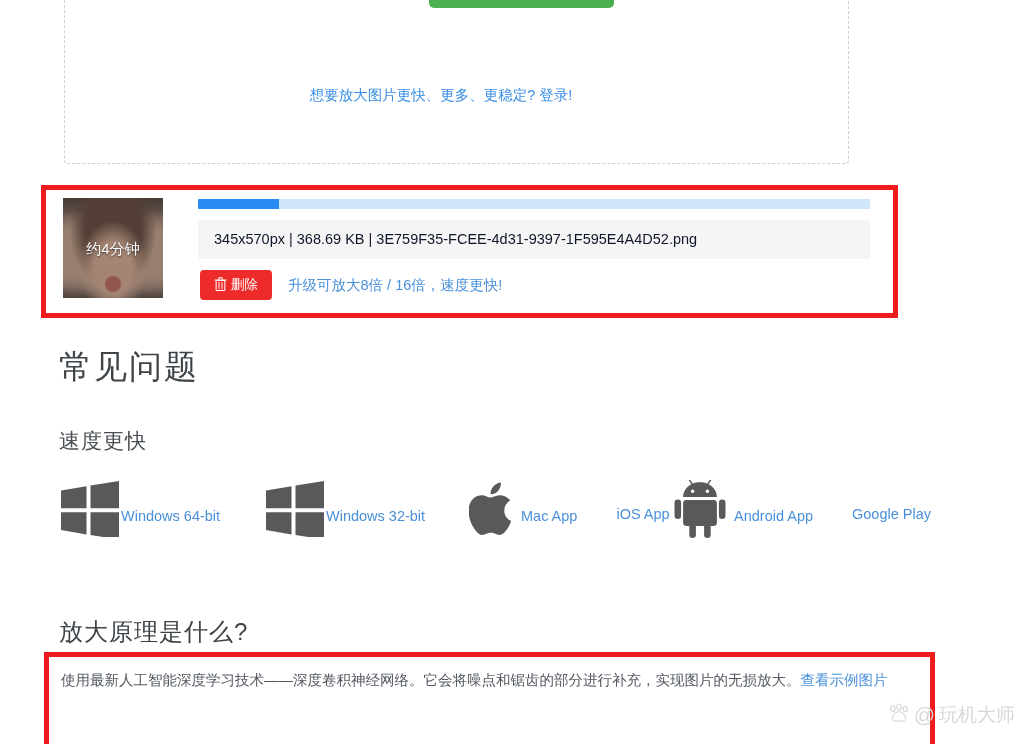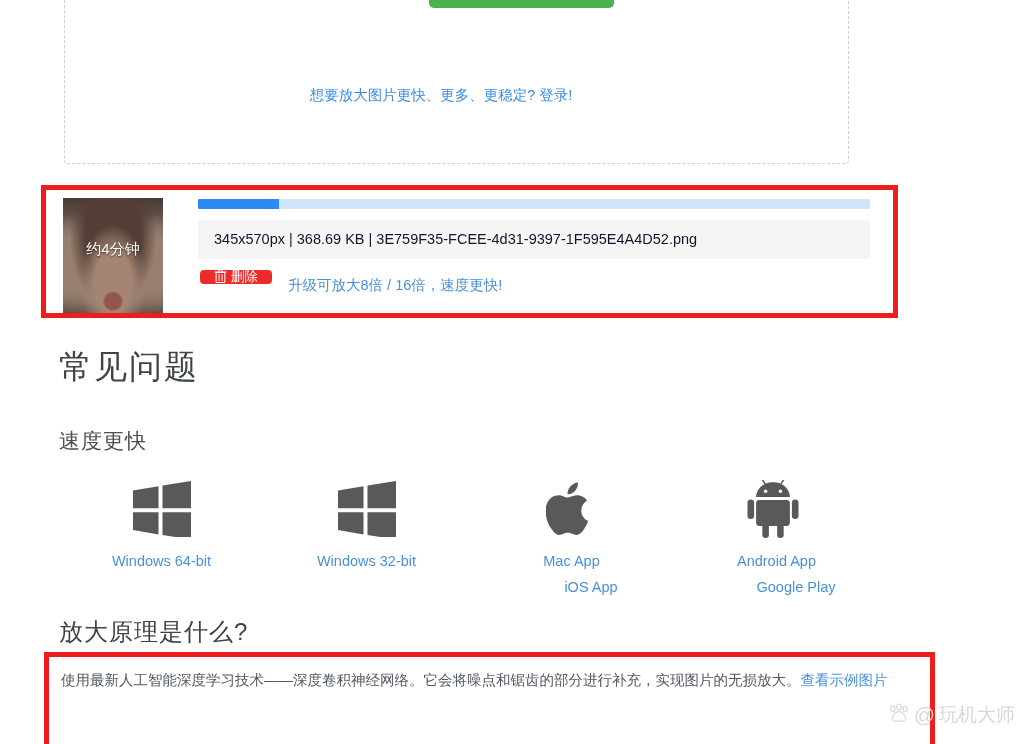--- a/index.html
+++ b/index.html
@@ -69,21 +69,21 @@
   
   .file-card {
     position: absolute;
     left: 50px; top: 194px;
     width: 840px; height: 116px;
     background: #ffffff;
   }
   .thumb {
     position: absolute;
     left: 13px; top: 4px;
-    width: 100px; height: 120px;
+    width: 100px; height: 100px;
     overflow: hidden;
     background: #7a6a62;
   }
   .thumb-photo {
     position: absolute; inset: 0;
     background:
       radial-gradient(circle at 50% 86%, rgba(180,60,55,0.55) 0 7%, rgba(0,0,0,0) 9%),
       radial-gradient(ellipse at 50% 70%, #d8a98f 0 26%, rgba(0,0,0,0) 48%),
       radial-gradient(ellipse at 50% 30%, #6e5043 0 40%, rgba(0,0,0,0) 62%),
       radial-gradient(ellipse at 20% 55%, #c7a189 0 30%, rgba(0,0,0,0) 55%),
@@ -122,21 +122,21 @@
     color: #0f172a;
     font-size: 14.5px;
     line-height: 39px;
     padding-left: 16px;
     white-space: nowrap;
     overflow: hidden;
   }
   .delete-btn {
     position: absolute;
     left: 150px; top: 76px;
-    width: 72px; height: 14px;
+    width: 72px; height: 30px;
     background: #ee2b2b;
     border: none; border-radius: 4px;
     color: #ffffff;
     font-size: 13.5px;
     cursor: pointer;
     display: flex;
     align-items: center;
     justify-content: center;
     gap: 4px;
     padding: 0;
@@ -170,21 +170,21 @@
   
   .downloads {
     position: absolute;
     left: 59px; top: 478px;
     width: 880px;
     display: flex;
   }
   .dl-item {
     width: 205px;
     display: flex;
-    flex-direction: column;
+    flex-direction: row;
     align-items: center;
   }
   .dl-icon { height: 62px; display: flex; align-items: center; justify-content: center; }
   .dl-link {
     color: #4a90d9;
     font-size: 14.5px;
     margin-top: 13px;
     cursor: pointer;
     white-space: nowrap;
   }

